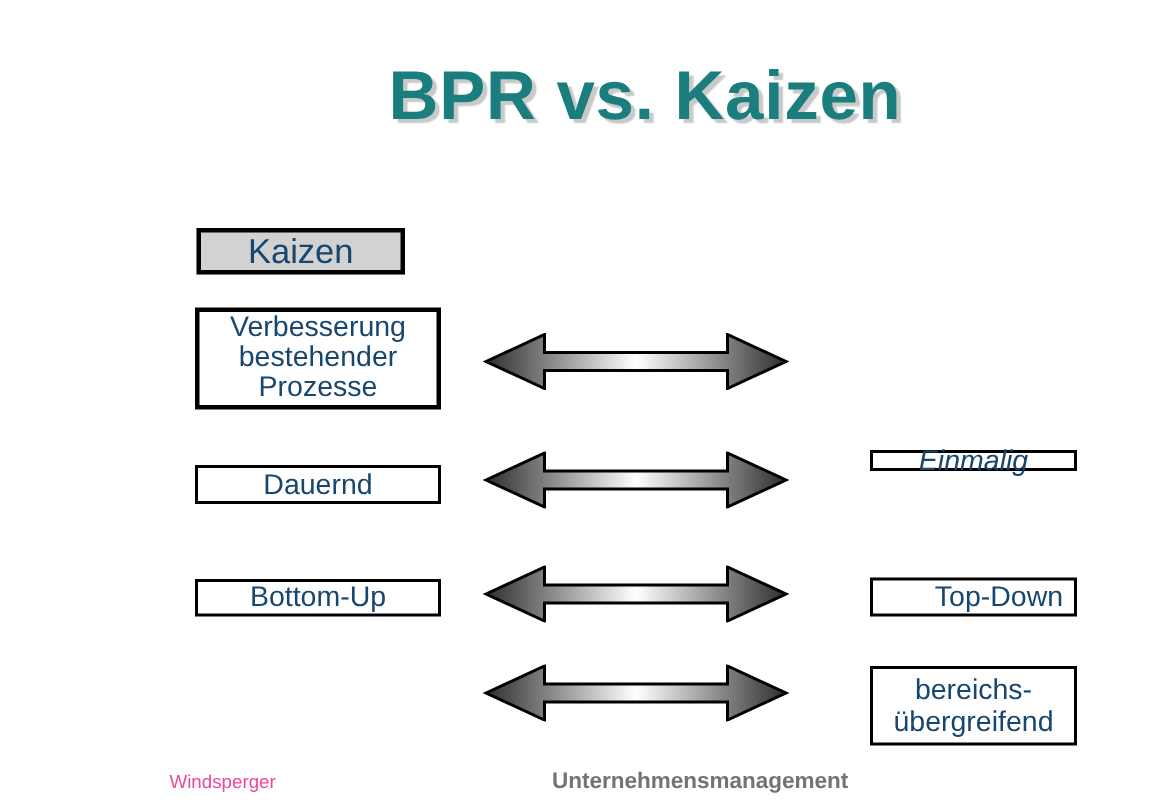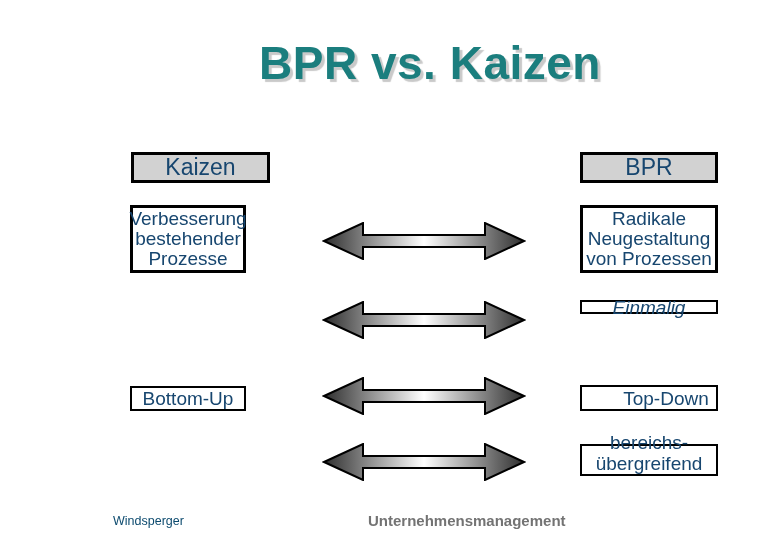--- a/index.html
+++ b/index.html
@@ -54,32 +54,32 @@
     left: 322px;
     width: 204px;
     height: 38px;
   }
   .arrow svg { display: block; width: 100%; height: 100%; }
   .footer-author {
     position: absolute;
     left: 113px;
     top: 514px;
     font-size: 12.5px;
-    color: #0c4a6e;
+    color: #ec4899;
   }
   .footer-course {
     position: absolute;
     left: 368px;
     top: 512px;
     font-size: 15px;
     font-weight: bold;
     color: #737373;
   }
   
-  .col-left  { left: 130px; width: 116px; }
+  .col-left  { left: 130px; width: 164px; }
   .col-right { left: 580px; width: 138px; }
 </style>
 </head>
 <body>
 
 <div class="slide">
 
   <svg width="0" height="0" style="position:absolute" aria-hidden="true">
     <defs>
       <linearGradient id="arrowGrad" x1="0" y1="0" x2="1" y2="0">
@@ -88,36 +88,33 @@
         <stop offset="1" stop-color="#2E2E2E"></stop>
       </linearGradient>
     </defs>
   </svg>
 
   <div class="slide-title">BPR vs. Kaizen</div>
 
   <div class="box header col-left" style="top:152px; height:31px; left:131px; width:139px;">
     <span>Kaizen</span>
   </div>
-  <div class="box header col-right" style="top:152px; height:31px;">
-    <span>BPR</span>
-  </div>
 
   <div class="box tall col-left" style="top:205px; height:68px;">
     <span>Verbesserung bestehender Prozesse</span>
   </div>
   <div class="arrow" style="top:222px;">
     <svg viewBox="0 0 204 38" preserveAspectRatio="none">
       <polygon points="2,19 41,1 41,13 163,13 163,1 202,19 163,37 163,25 41,25 41,37" fill="url(#arrowGrad)" stroke="#000000" stroke-width="2" stroke-linejoin="miter"></polygon>
     </svg>
   </div>
-  <div class="box tall col-right" style="top:205px; height:68px;">
-    <span>Radikale Neugestaltung von Prozessen</span>
+
+  <div class="box col-left" style="top:310px; height:26px;">
+    <span>Dauernd</span>
   </div>
-
   <div class="arrow" style="top:301px;">
     <svg viewBox="0 0 204 38" preserveAspectRatio="none">
       <polygon points="2,19 41,1 41,13 163,13 163,1 202,19 163,37 163,25 41,25 41,37" fill="url(#arrowGrad)" stroke="#000000" stroke-width="2" stroke-linejoin="miter"></polygon>
     </svg>
   </div>
   <div class="box col-right" style="top:300px; height:14px;font-style:italic;">
     <span>Einmalig</span>
   </div>
 
   <div class="box col-left" style="top:386px; height:25px;">
@@ -130,20 +127,20 @@
   </div>
   <div class="box col-right" style="top:385px; height:26px;padding-left:34px;">
     <span>Top-Down</span>
   </div>
 
   <div class="arrow" style="top:443px;">
     <svg viewBox="0 0 204 38" preserveAspectRatio="none">
       <polygon points="2,19 41,1 41,13 163,13 163,1 202,19 163,37 163,25 41,25 41,37" fill="url(#arrowGrad)" stroke="#000000" stroke-width="2" stroke-linejoin="miter"></polygon>
     </svg>
   </div>
-  <div class="box col-right" style="top:444px; height:32px; line-height:21px;align-items:flex-end;">
+  <div class="box col-right" style="top:444px; height:53px; line-height:21px;">
     <span>bereichs-übergreifend</span>
   </div>
 
   <div class="footer-author">Windsperger</div>
   <div class="footer-course">Unternehmensmanagement</div>
 
 </div>
 
 </body></html>

